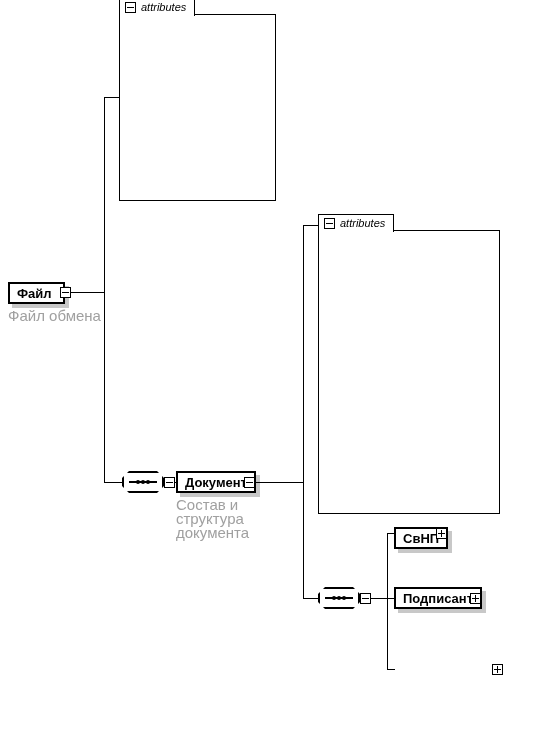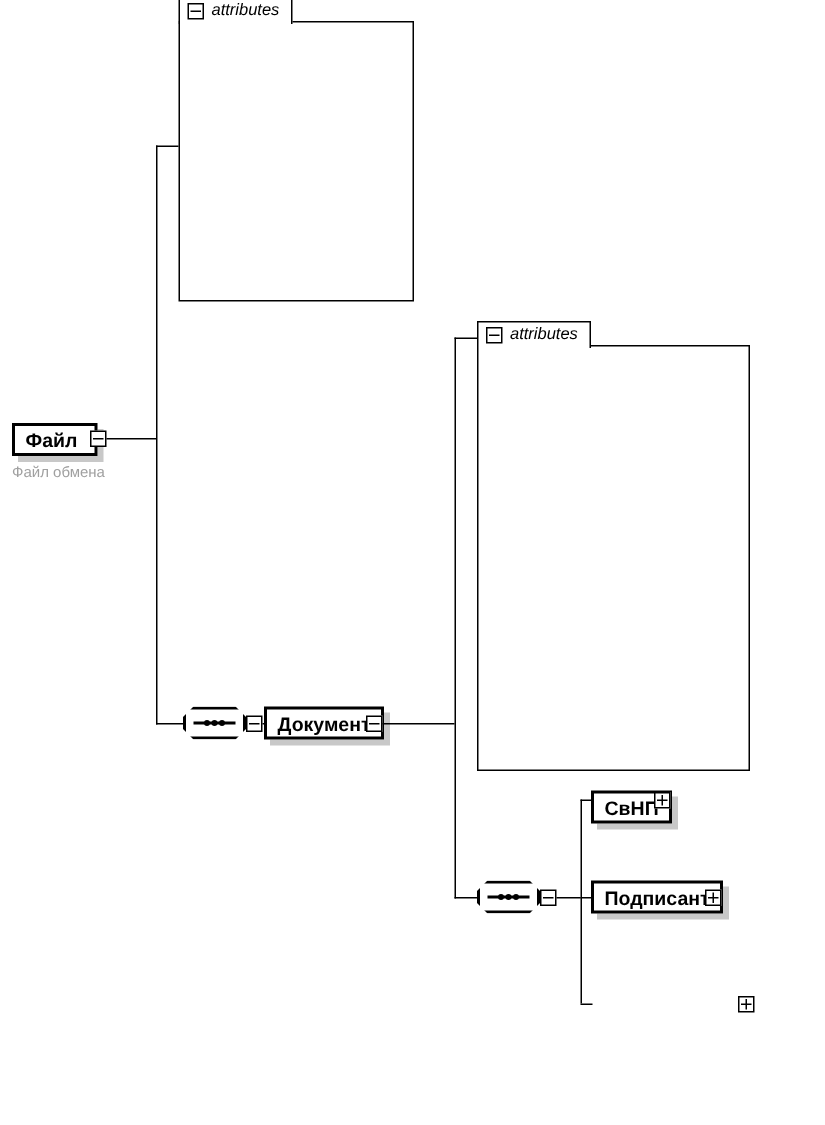--- a/index.html
+++ b/index.html
@@ -64,21 +64,21 @@
   }
   .toggle.plus::after { 
     top: 1px; bottom: 1px;
     left: 4px;
     width: 1px;
   }
 
   
   .desc {
     position: absolute;
-    font-size: 10px;
+    font-size: 15px;
     color: #a0a0a0;
     line-height: 14px;
     white-space: pre-line;
   }
 
   
   .attrs-tab {
     position: absolute;
     box-sizing: border-box;
     border: 1px solid #000000;
@@ -210,20 +210,22 @@
   </div>
 
   <div class="toggle" style="left:164px; top:477px;"></div>
 
   <div class="ln h" style="left:175px; top:482px; width:13px;"></div>
 
   <div class="node" style="left:176px; top:471px; width:80px;">
     <span class="label">Документ</span>
   </div>
   <div class="toggle" style="left:244px; top:477px;"></div>
+  <div class="desc" style="left:176px; top:498px; width:120px;">Состав и структура
+документа</div>
 
   <div class="ln h" style="left:255px; top:482px; width:48px;"></div>
   <div class="ln v" style="left:303px; top:225px; height:374px;"></div>
   <div class="ln h" style="left:303px; top:225px; width:16px;"></div>
   <div class="ln h" style="left:303px; top:598px; width:16px;"></div>
 
   <div class="attrs-body" style="left:318px; top:230px; width:182px; height:284px;"></div>
   <div class="tab-merge" style="left:319px; top:229px; width:74px; height:3px;"></div>
   <div class="attrs-tab" style="left:318px; top:214px; width:76px;">
     <span class="toggle" style="position:relative; left:0; top:0;"></span>

